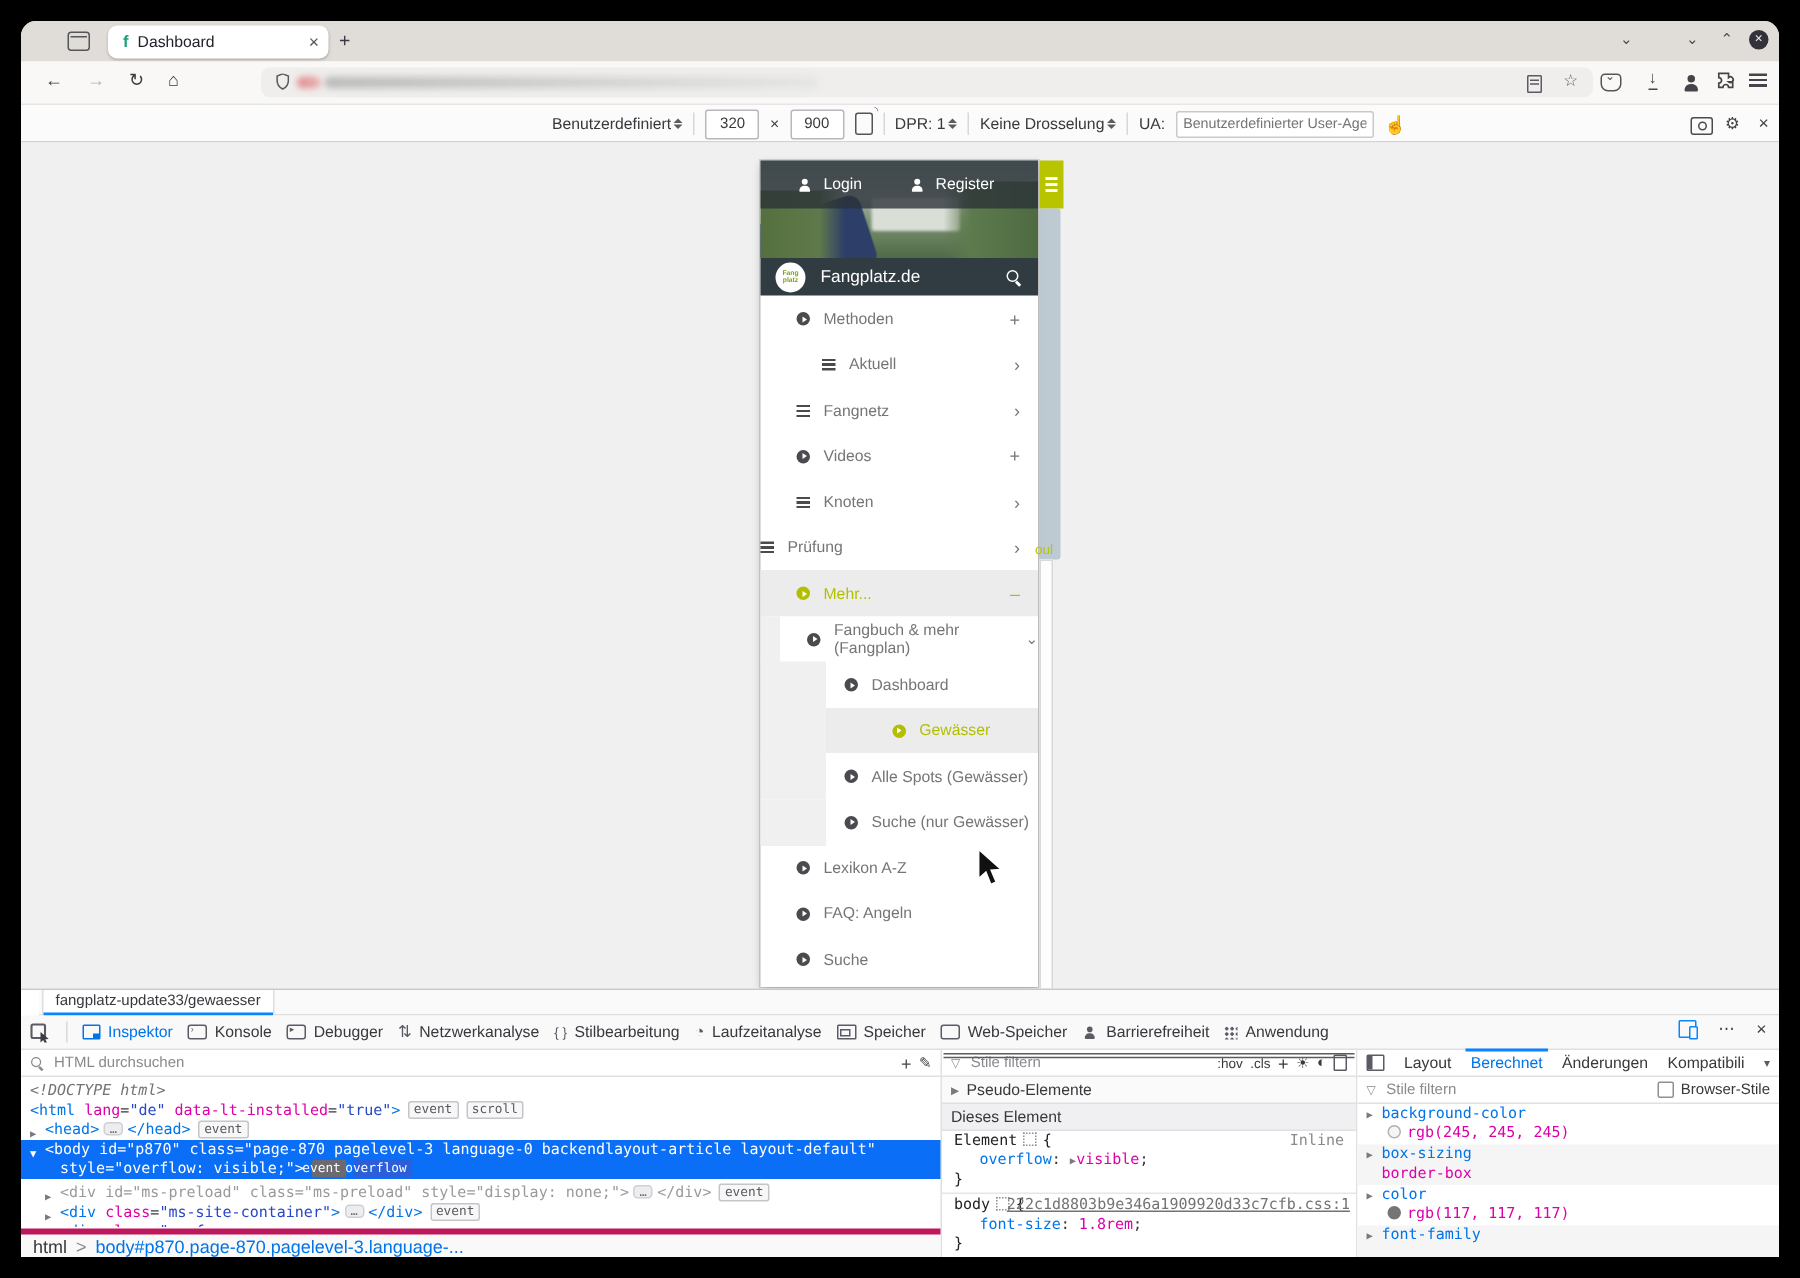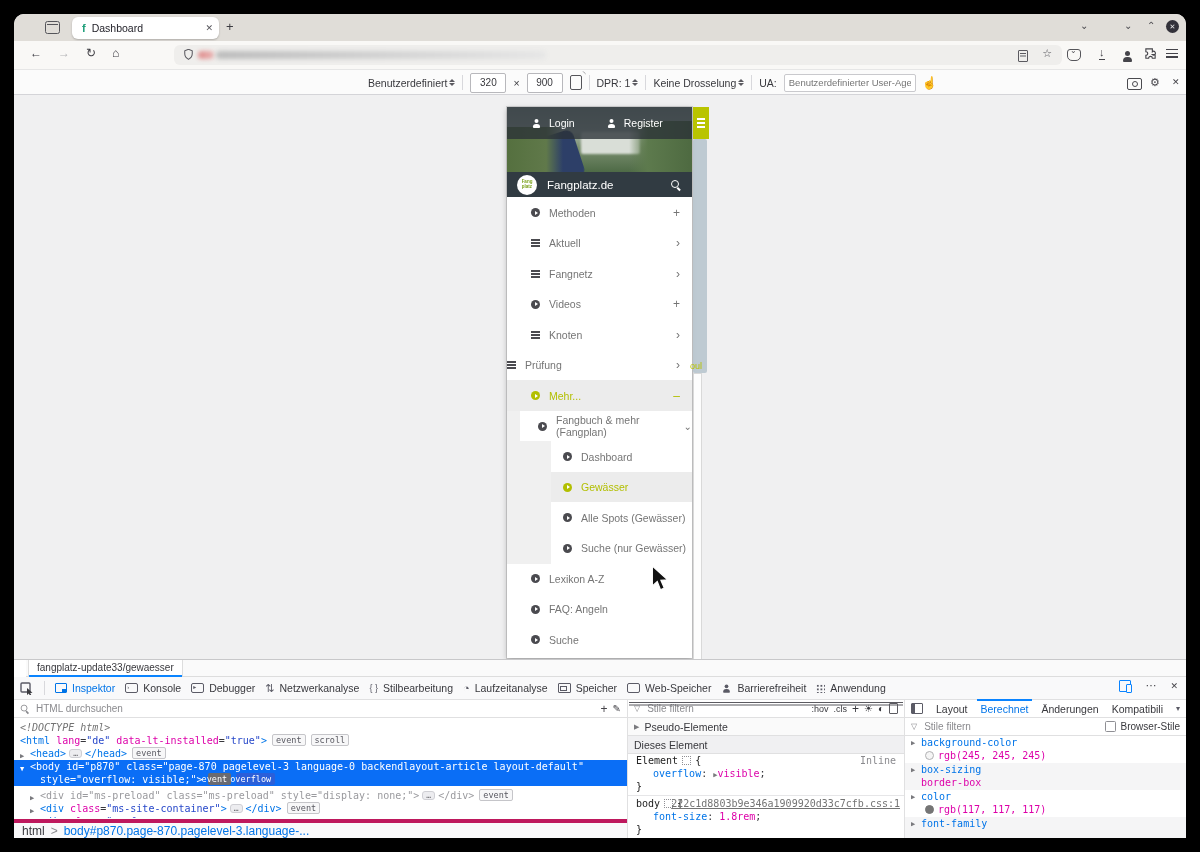--- a/index.html
+++ b/index.html
@@ -83,21 +83,21 @@
   .mag::after{content:"";position:absolute;left:6.5px;top:6.5px;width:3.5px;height:1.5px;background:currentColor;transform:rotate(45deg);transform-origin:0 0;}
   .menu-row{position:absolute;left:0;width:185px;height:31px;display:flex;align-items:center;
             font-size:10.5px;color:#757575;box-sizing:border-box;}
   .ic-play{width:9px;height:9px;border-radius:50%;background:#4a4a4f;position:relative;flex:none;margin-right:9px;}
   .ic-play::after{content:"";position:absolute;left:3.5px;top:2.5px;
      border-left:3.5px solid #fff;border-top:2px solid transparent;border-bottom:2px solid transparent;}
   .ic-list{width:9px;height:8px;flex:none;margin-right:9px;
      background:repeating-linear-gradient(180deg,#4a4a4f 0 1.6px,transparent 1.6px 3.2px);}
   .m-x{margin-left:auto;padding-right:12px;font-size:12px;color:#757575;}
   .m-x.inline{margin-left:5px;padding-right:0;font-size:10px;}
-  .lime{color:#b2bf00 !important;}
+  .lime{color:#b2bf00 !important;justify-content:center;}
   .lime .ic-play{background:#b2bf00;}
   .lime .m-x{color:#b2bf00;}
   .vp-burger{position:absolute;left:679px;top:12px;width:16px;height:32px;background:#b9c400;}
   .vp-burger i{position:absolute;left:4px;width:8px;height:1.6px;background:#fff;}
   .vp-scroll{position:absolute;left:679px;top:44px;width:14px;height:234px;background:#b5c3cc;opacity:.85;border-radius:2px;}
   .vp-track{position:absolute;left:679px;top:278px;width:9px;height:362px;background:#fdfdfd;border:1px solid #d9d9d9;box-sizing:border-box;}
   .ovtext{position:absolute;left:676px;top:266px;font-size:9px;color:#b9c400;z-index:5;}
   .resize{position:absolute;left:681px;top:633px;width:9px;height:9px;
      background:repeating-linear-gradient(135deg,transparent 0 2px,#9a9a9a 2px 3px);}
   .cursor{position:absolute;left:636px;top:471px;z-index:9;}
@@ -267,21 +267,21 @@
         </span>
         <span>Fangplatz.de</span>
         <span class="mag" style="color:#fff;margin-left:auto;margin-right:12px;"></span>
       </div>
 
       <div class="menu-row" style="top:90px;padding-left:24px;">
         <span class="ic-play"></span>
         <span>Methoden</span>
         <span class="m-x">+</span>
       </div>
-      <div class="menu-row" style="top:120.5px;padding-left:24px;">
+      <div class="menu-row" style="top:120.5px;padding-left:41px;">
         <span class="ic-list"></span>
         <span>Aktuell</span>
         <span class="m-x">›</span>
       </div>
       <div class="menu-row" style="top:151px;padding-left:24px;">
         <span class="ic-list"></span>
         <span>Fangnetz</span>
         <span class="m-x">›</span>
       </div>
       <div class="menu-row" style="top:181.5px;padding-left:24px;">

